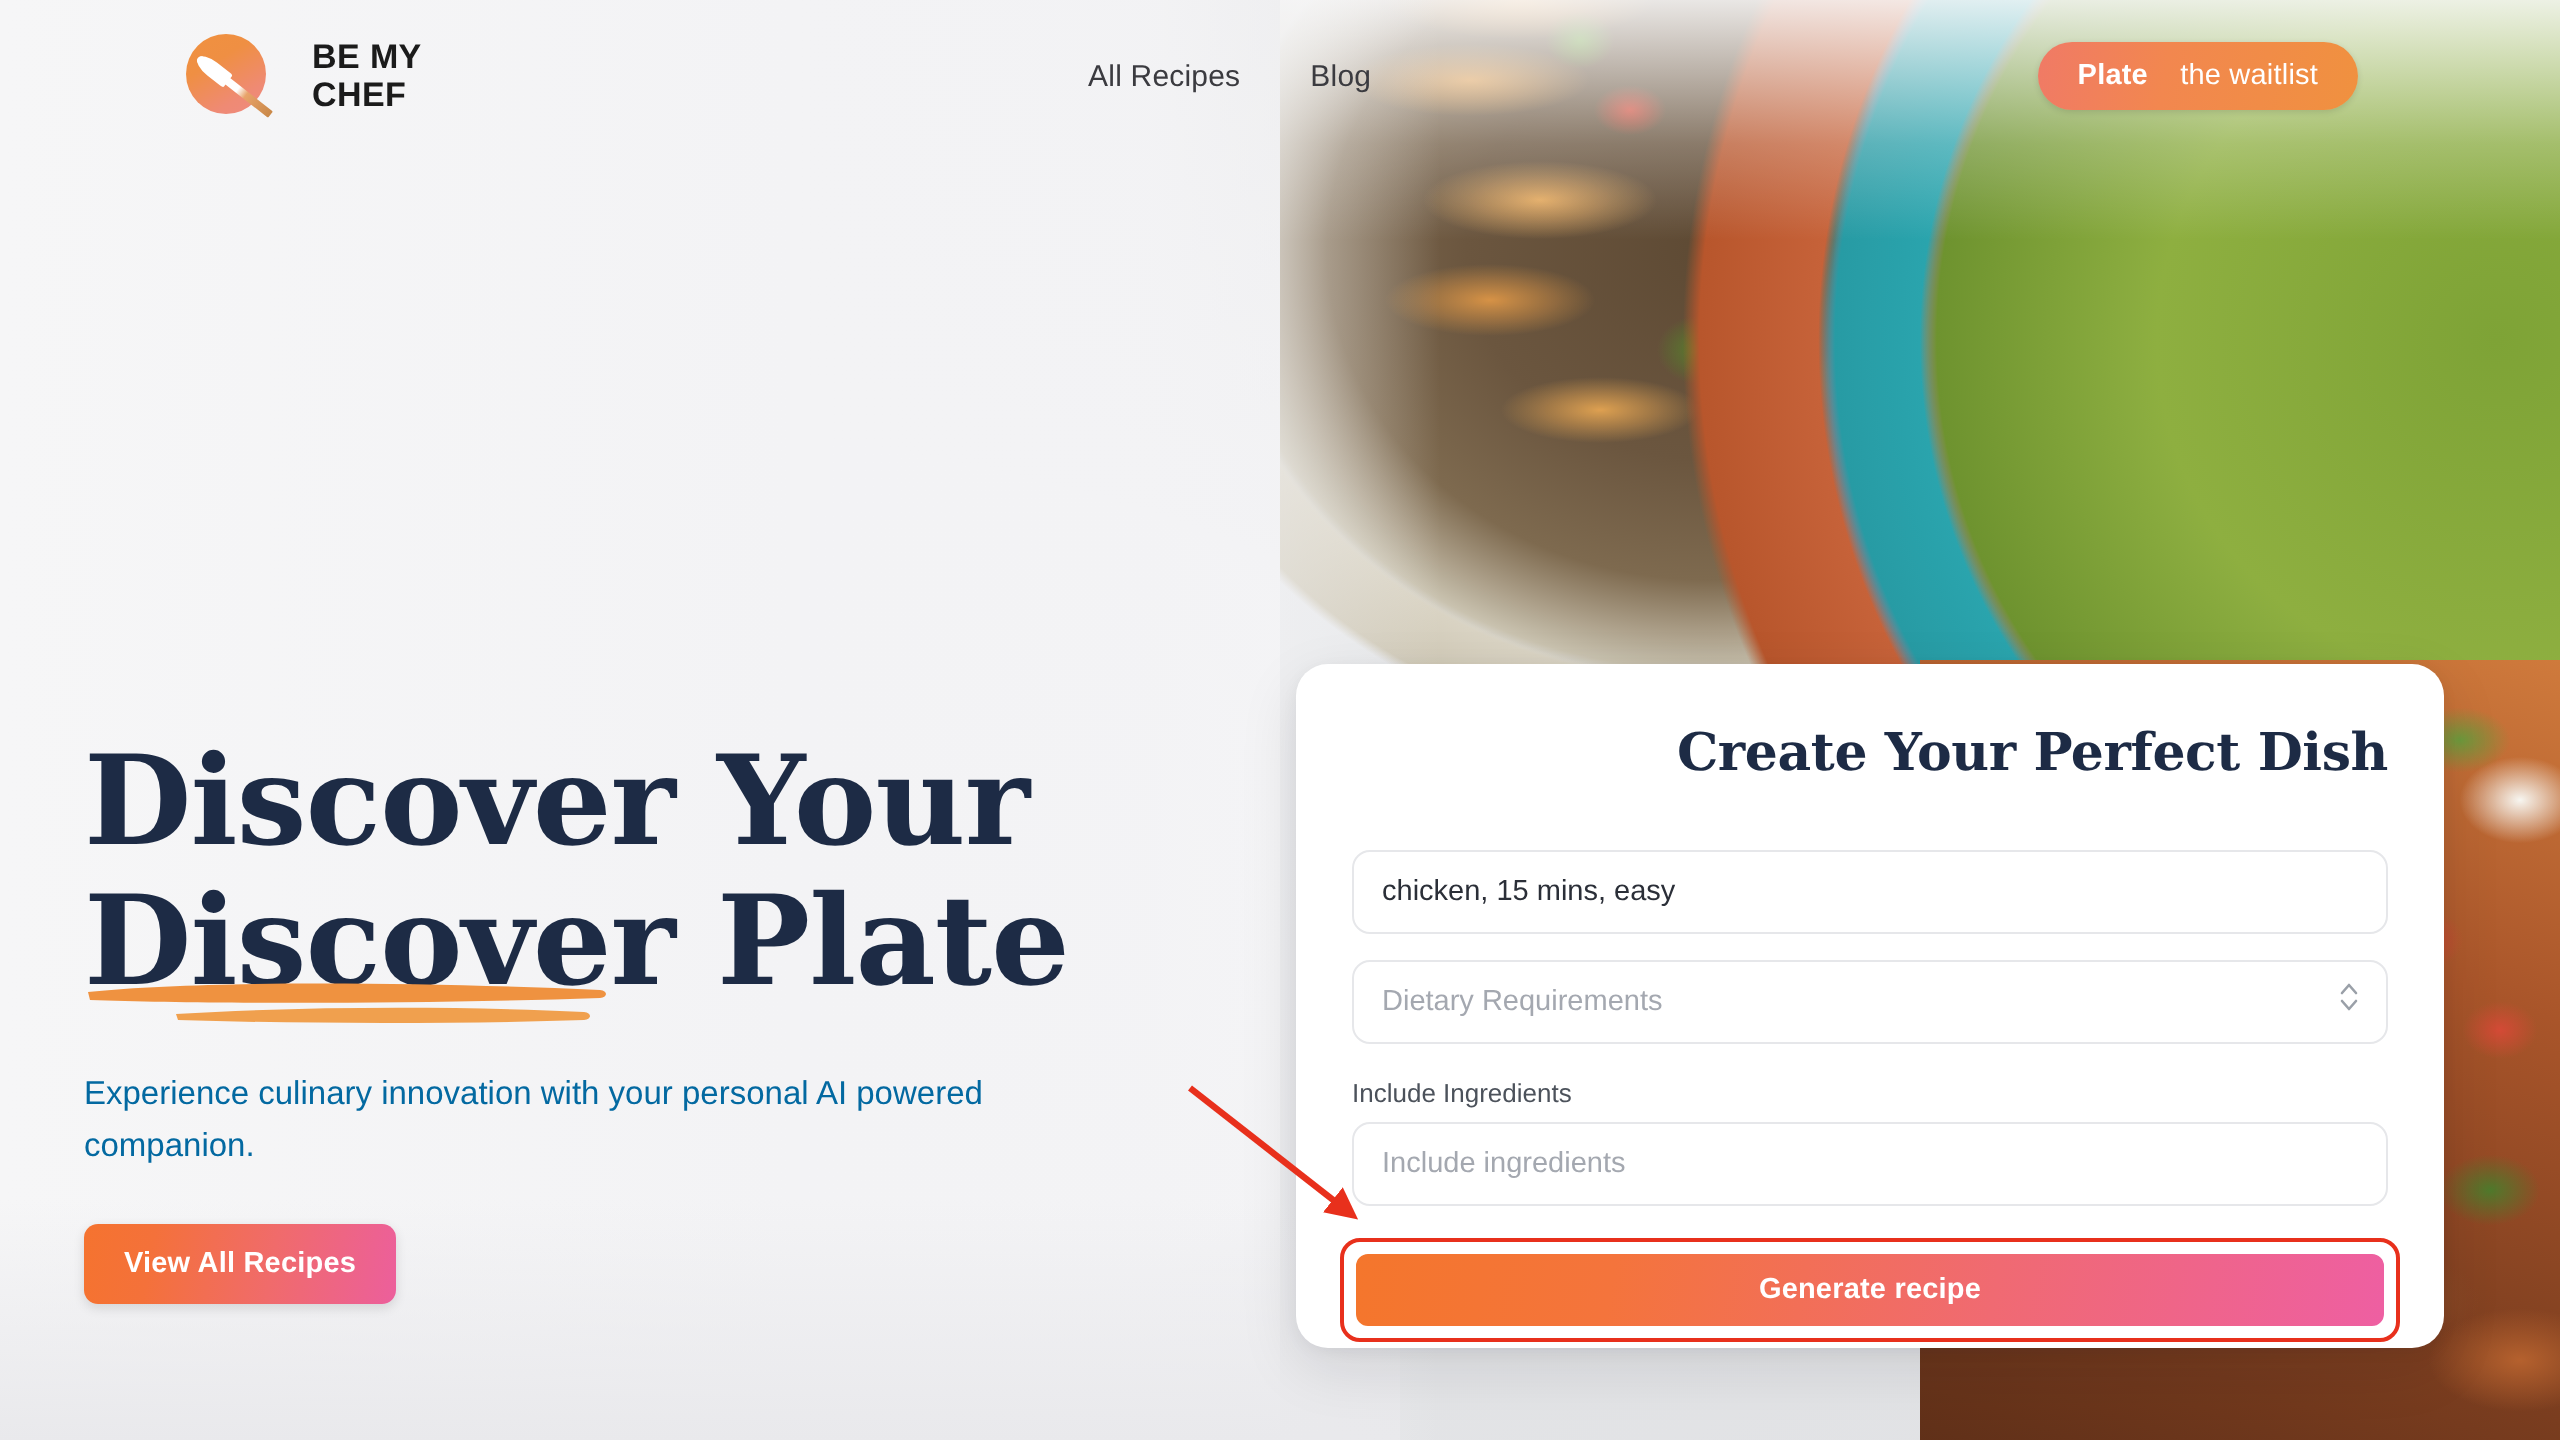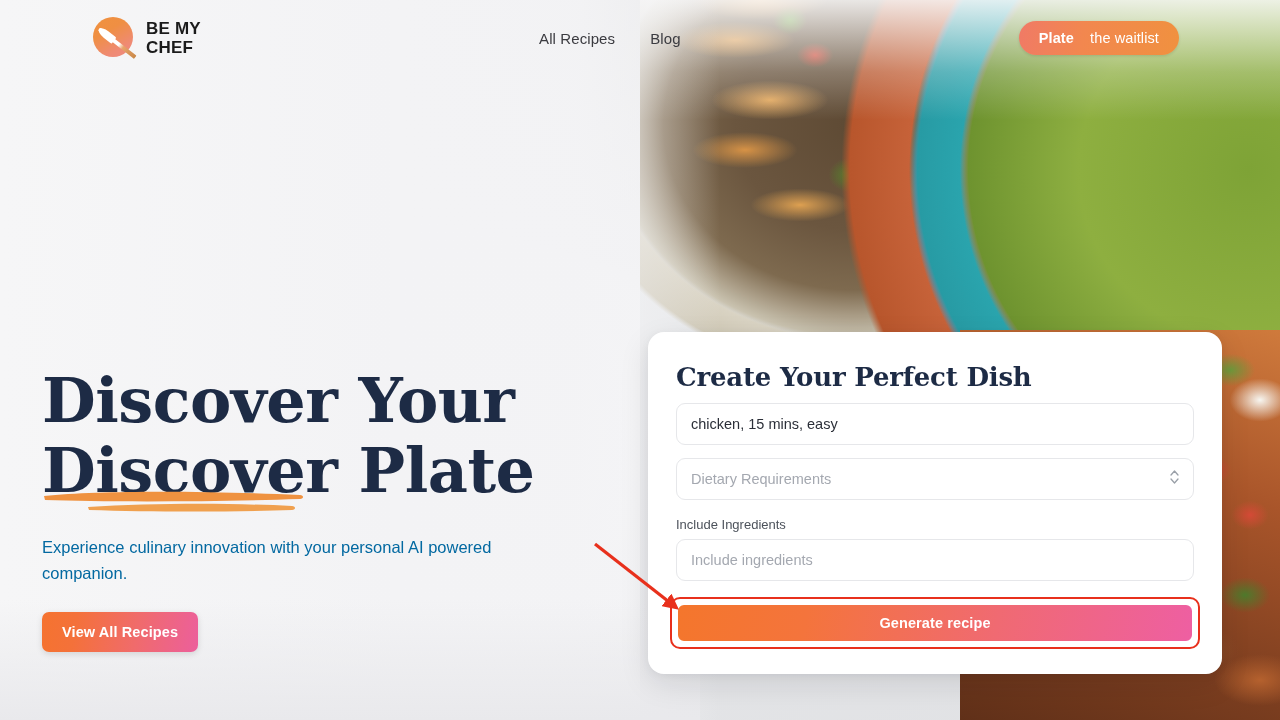--- a/index.html
+++ b/index.html
@@ -86,21 +86,21 @@
   .bg-bottom-veil {
     position:absolute; left:0; bottom:0; width:700px; height:120px;
     background:linear-gradient(0deg, #e9e9ec 0%, rgba(233,233,236,0) 100%);
   }
 
   
   .header {
     position:absolute; top:0; left:0; width:1280px; height:76px;
     display:flex; align-items:center; z-index:20;
   }
-  .logo { display:flex; align-items:center; gap:11px; margin-left:93px; }
+  .logo { display:flex; align-items:center; gap:21px; margin-left:93px; }
   .logo-mark { position:relative; width:42px; height:42px; }
   .logo-circle {
     position:absolute; left:0; top:0; width:40px; height:40px; border-radius:50%;
     background:linear-gradient(150deg, #f0913f 0%, #ef8f43 35%, #ef8a74 75%, #ee8a80 100%);
   }
   .logo-knife {
     position:absolute; left:6px; top:10px; width:46px; height:4px;
     background:linear-gradient(90deg,#ffffff 0%,#ffffff 55%, #e8a36a 66%, #c98848 100%);
     transform:rotate(38deg); transform-origin:left center;
     border-radius:3px 1px 1px 3px;
@@ -150,22 +150,22 @@
 
   
   .card {
     position:absolute; left:648px; top:332px; width:574px; height:342px;
     background:#ffffff; border-radius:16px; z-index:16;
     box-shadow:0 10px 30px rgba(20,20,30,.10), 0 2px 8px rgba(20,20,30,.05);
     padding:30px 28px 0 28px;
   }
   .card h2 {
     font-family:"DejaVu Serif", serif;
-    text-align:left; font-size:26px; font-weight:700; color:#1d2b45;
-    letter-spacing:-.2px; margin-bottom:11px;
+    text-align:right; font-size:26px; font-weight:700; color:#1d2b45;
+    letter-spacing:-.2px; margin-bottom:33px;
   }
   .field {
     width:100%; height:42px; border:1px solid #e6e7ea; border-radius:9px;
     background:#ffffff; padding:0 14px; font-size:14.5px; color:#2b2f38;
     font-family:"Liberation Sans", sans-serif; outline:none;
   }
   .field::placeholder { color:#a4a8b0; }
   .select-wrap { position:relative; margin-top:13px; }
   .select-chevrons {
     position:absolute; right:14px; top:50%; transform:translateY(-50%);

